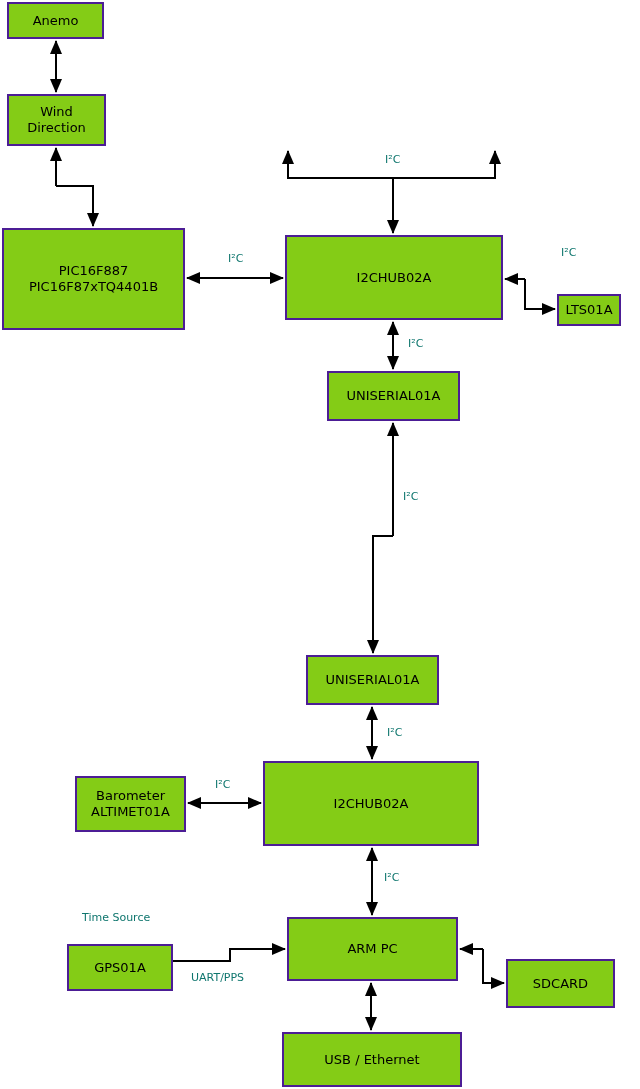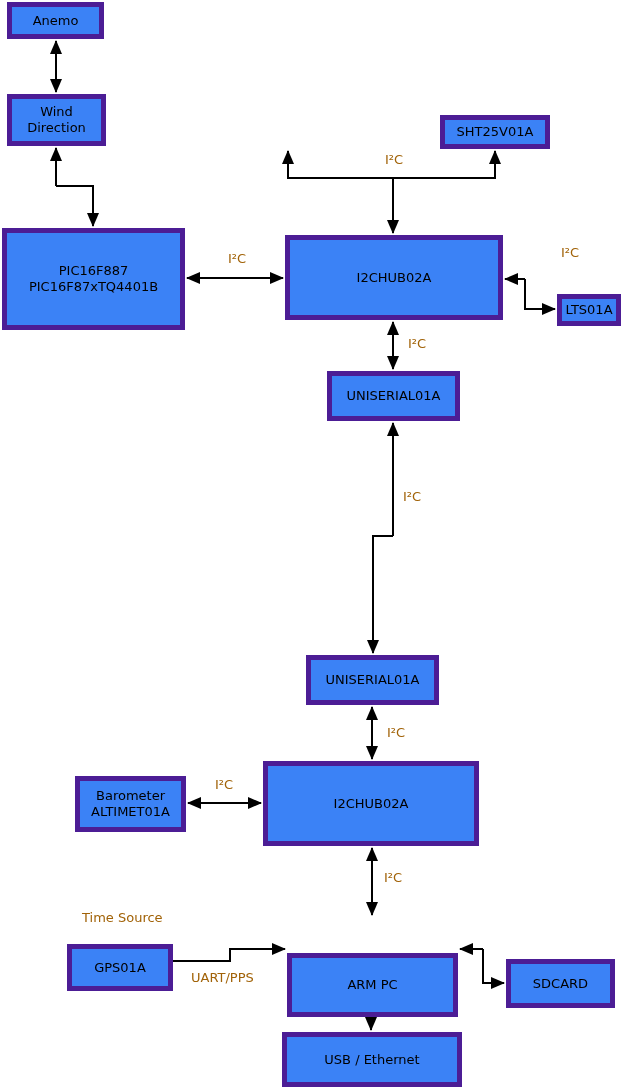--- a/index.html
+++ b/index.html
@@ -12,36 +12,36 @@
     overflow: hidden;
   }
   .wires {
     position: absolute;
     left: 0; top: 0;
     width: 640px; height: 1089px;
   }
   .node {
     position: absolute;
     box-sizing: border-box;
-    border: 5px solid #4c1d95;
-    background: #3b82f6;
+    border: 2px solid #4c1d95;
+    background: #84cc16;
     color: #000000;
     display: flex;
     flex-direction: column;
     align-items: center;
     justify-content: center;
     text-align: center;
     font-size: 13px;
     line-height: 16px;
     white-space: nowrap;
   }
   .elabel {
     position: absolute;
-    color: #a16207;
-    font-size: 13px;
+    color: #0f766e;
+    font-size: 11px;
     line-height: 15px;
     white-space: nowrap;
   }
 </style>
 </head>
 <body>
 
 <div class="canvas">
 
   <svg class="wires" width="640" height="1089" viewBox="0 0 640 1089" xmlns="http://www.w3.org/2000/svg">
@@ -127,23 +127,20 @@
     <span>Wind</span>
     <span>Direction</span>
   </div>
 
   <div class="node" style="left:2px; top:228px; width:183px; height:102px;">
     <span>PIC16F887</span>
     <span>PIC16F87xTQ4401B</span>
   </div>
 
 
-  <div class="node" style="left:440px; top:115px; width:110px; height:34px;">
-    <span>SHT25V01A</span>
-  </div>
 
   <div class="node" style="left:285px; top:235px; width:218px; height:85px;">
     <span>I2CHUB02A</span>
   </div>
 
   <div class="node" style="left:557px; top:294px; width:64px; height:32px;">
     <span>LTS01A</span>
   </div>
 
   <div class="node" style="left:327px; top:371px; width:133px; height:50px;">
@@ -160,21 +157,21 @@
 
   <div class="node" style="left:75px; top:776px; width:111px; height:56px;">
     <span>Barometer</span>
     <span>ALTIMET01A</span>
   </div>
 
   <div class="node" style="left:67px; top:936px; width:106px; height:47px;margin-top:8px;">
     <span>GPS01A</span>
   </div>
 
-  <div class="node" style="left:287px; top:917px; width:171px; height:64px;margin-top:36px;">
+  <div class="node" style="left:287px; top:917px; width:171px; height:64px;">
     <span>ARM PC</span>
   </div>
 
   <div class="node" style="left:282px; top:1032px; width:180px; height:55px;">
     <span>USB / Ethernet</span>
   </div>
 
   <div class="node" style="left:506px; top:959px; width:109px; height:49px;">
     <span>SDCARD</span>
   </div>

